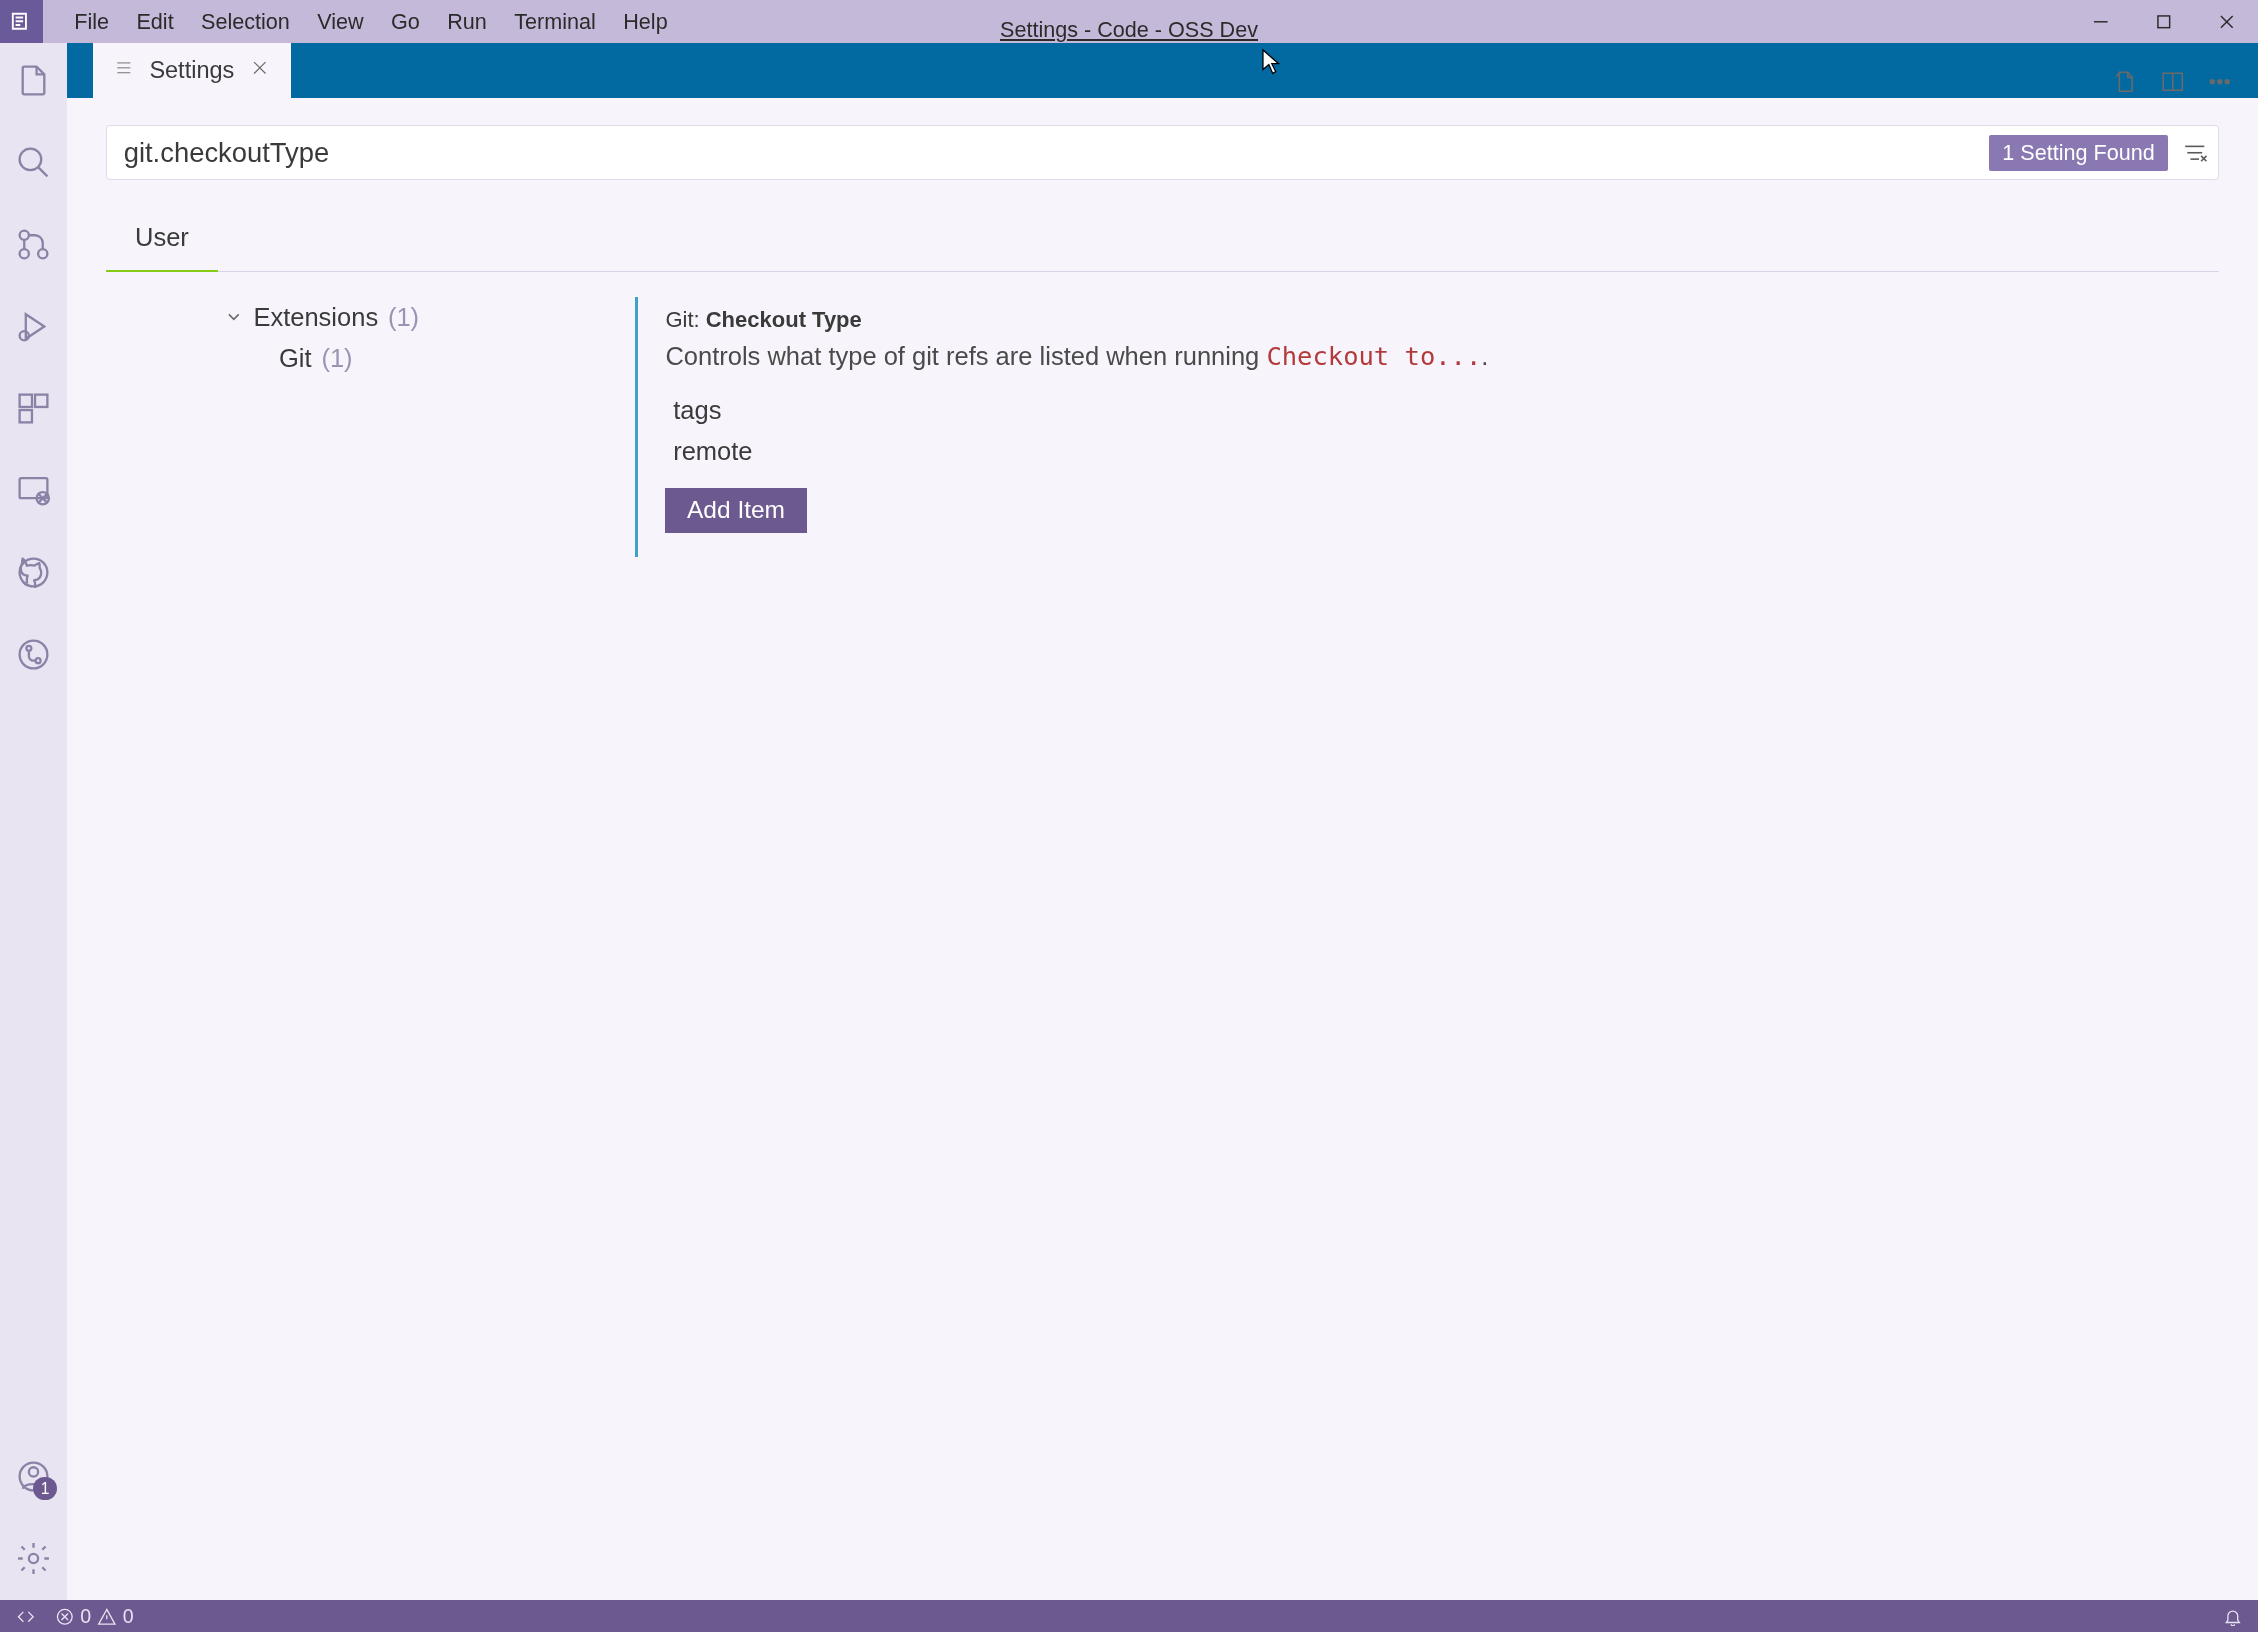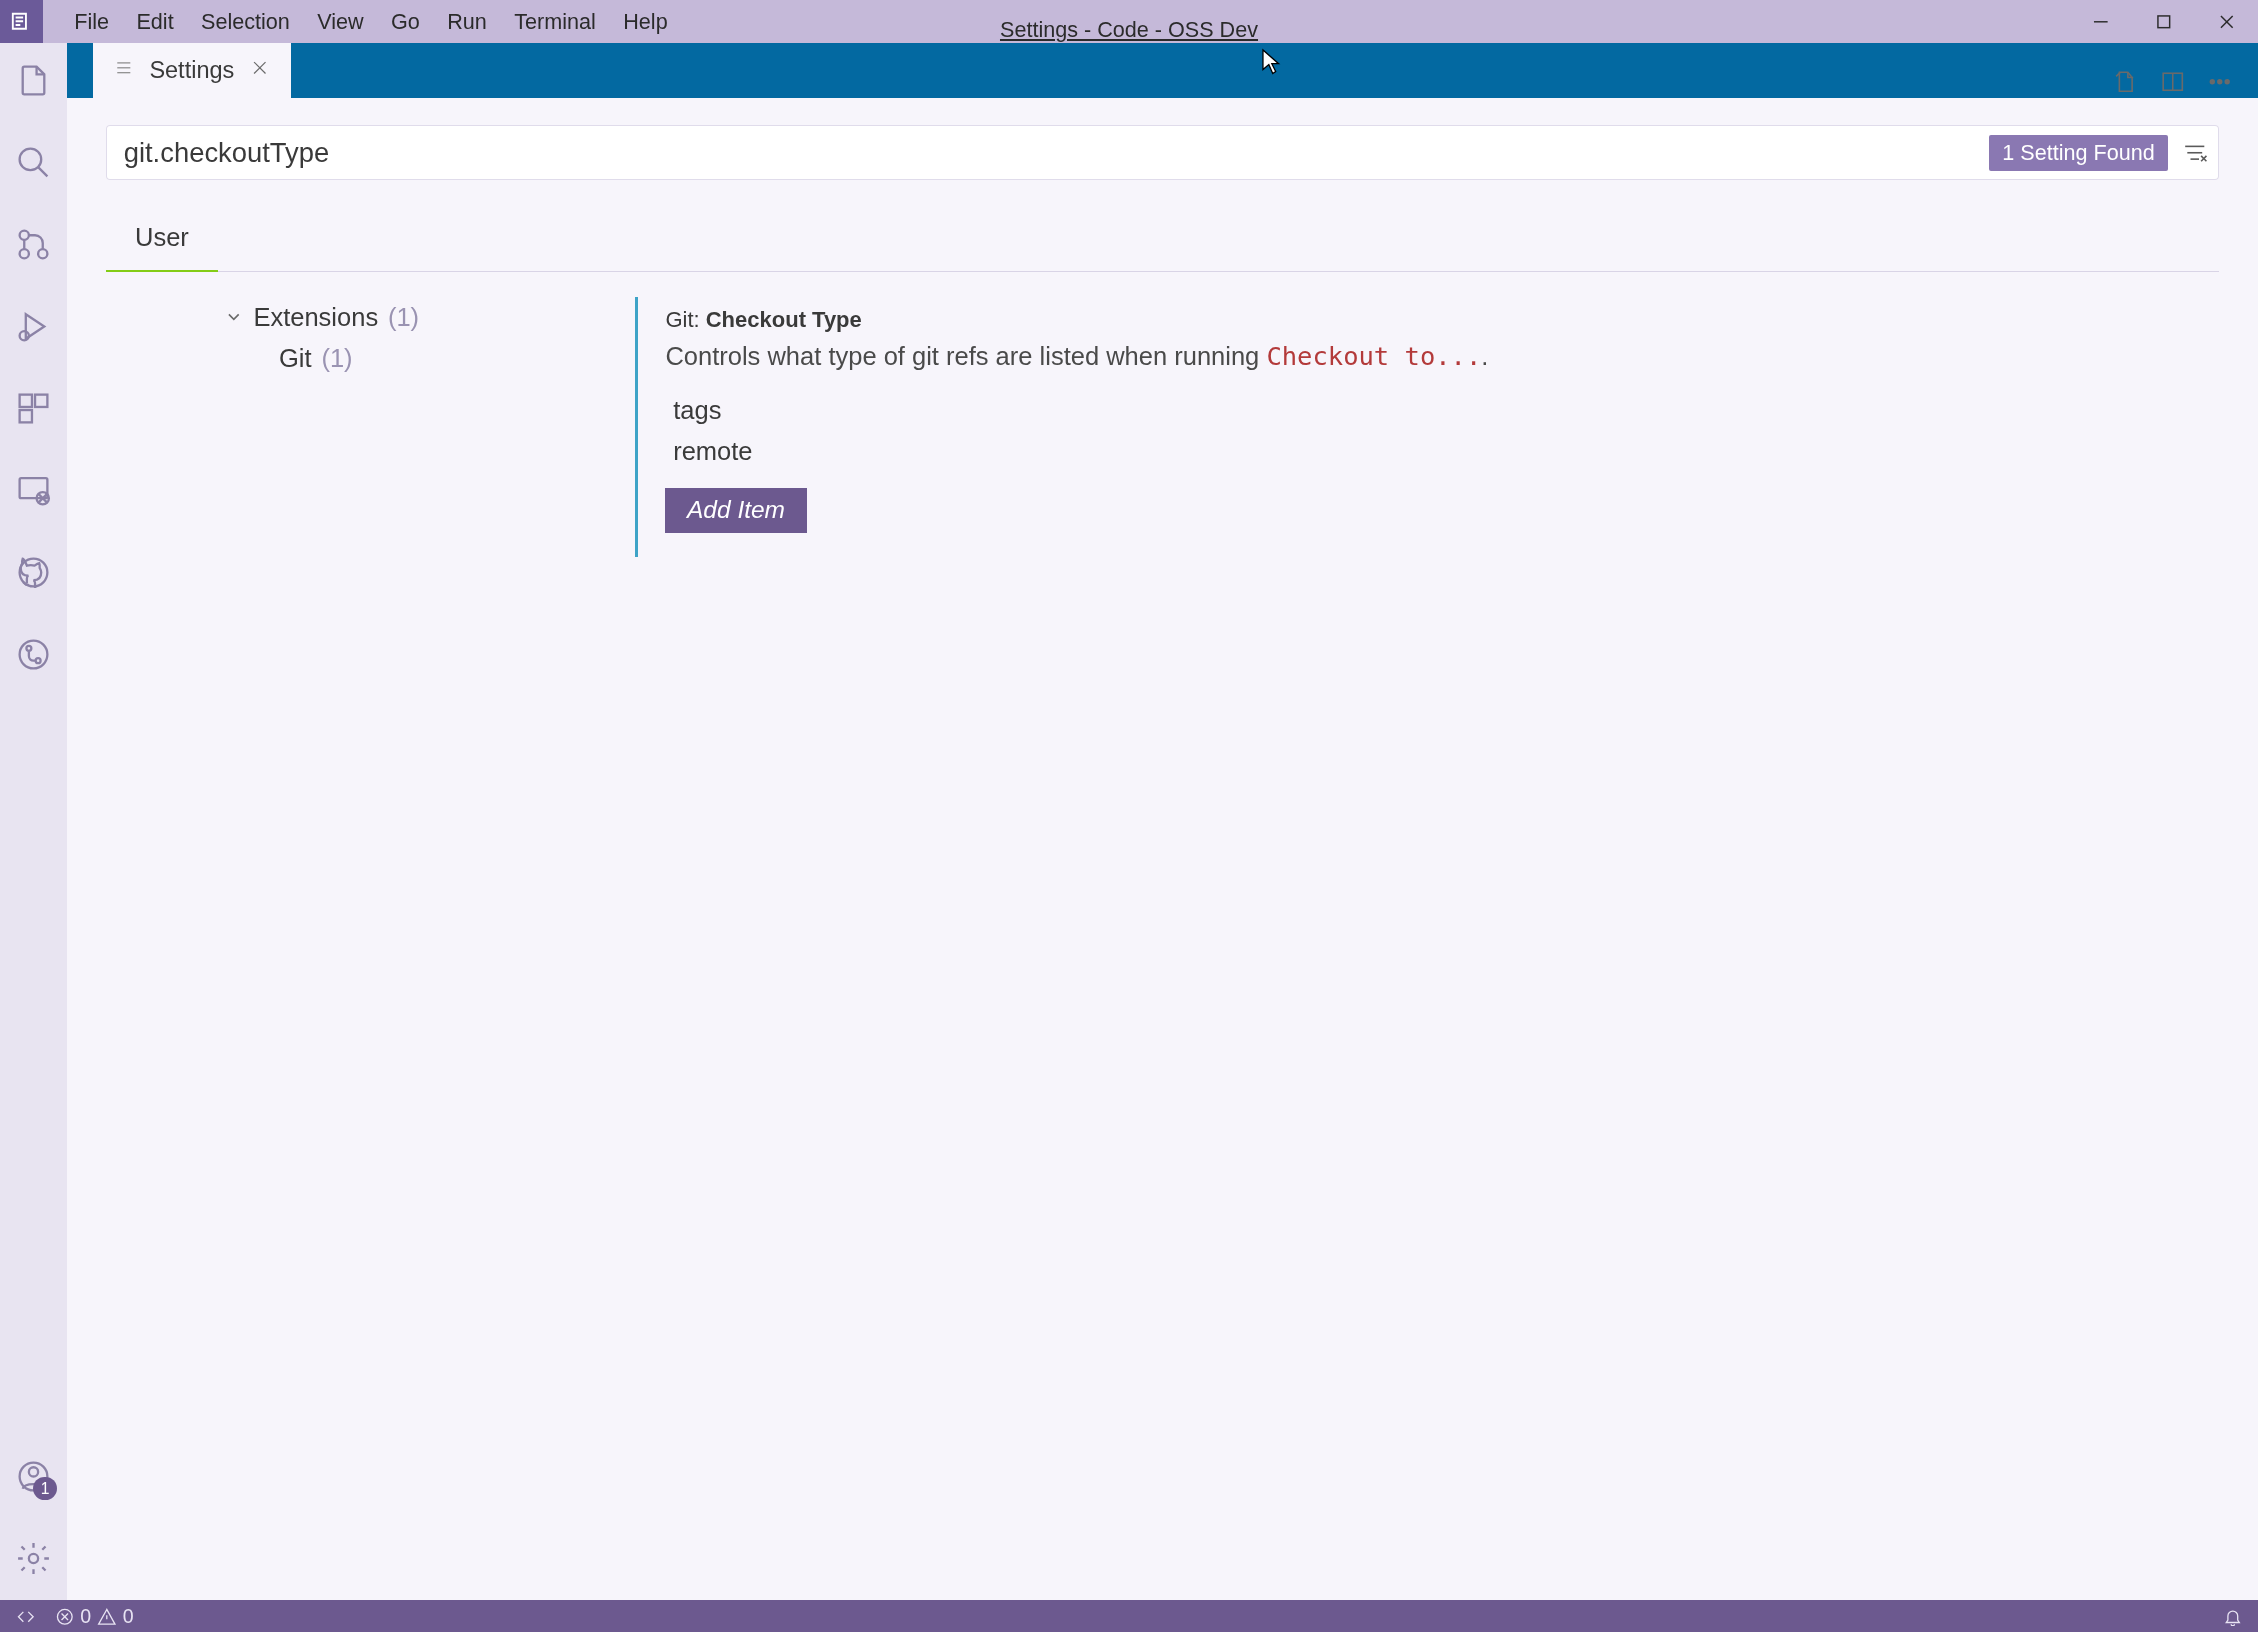--- a/index.html
+++ b/index.html
@@ -233,21 +233,20 @@
     }
     .list-items div { padding: 5.9px 0; }
     .add-btn {
       margin-top: 15.7px;
       background:#6c598f;
       color:#fff;
       font-size:24.5px;
       padding: 7.8px 21.6px 9.8px 21.6px;
       border:none;
       cursor:pointer;
-      font-style:italic;
     }
     
     .status-bar {
       height:33px;
       background:#6c598f;
       color:#e8e3f3;
       display:flex;
       align-items:center;
       font-size:19.6px;
       padding: 0 5.9px;

